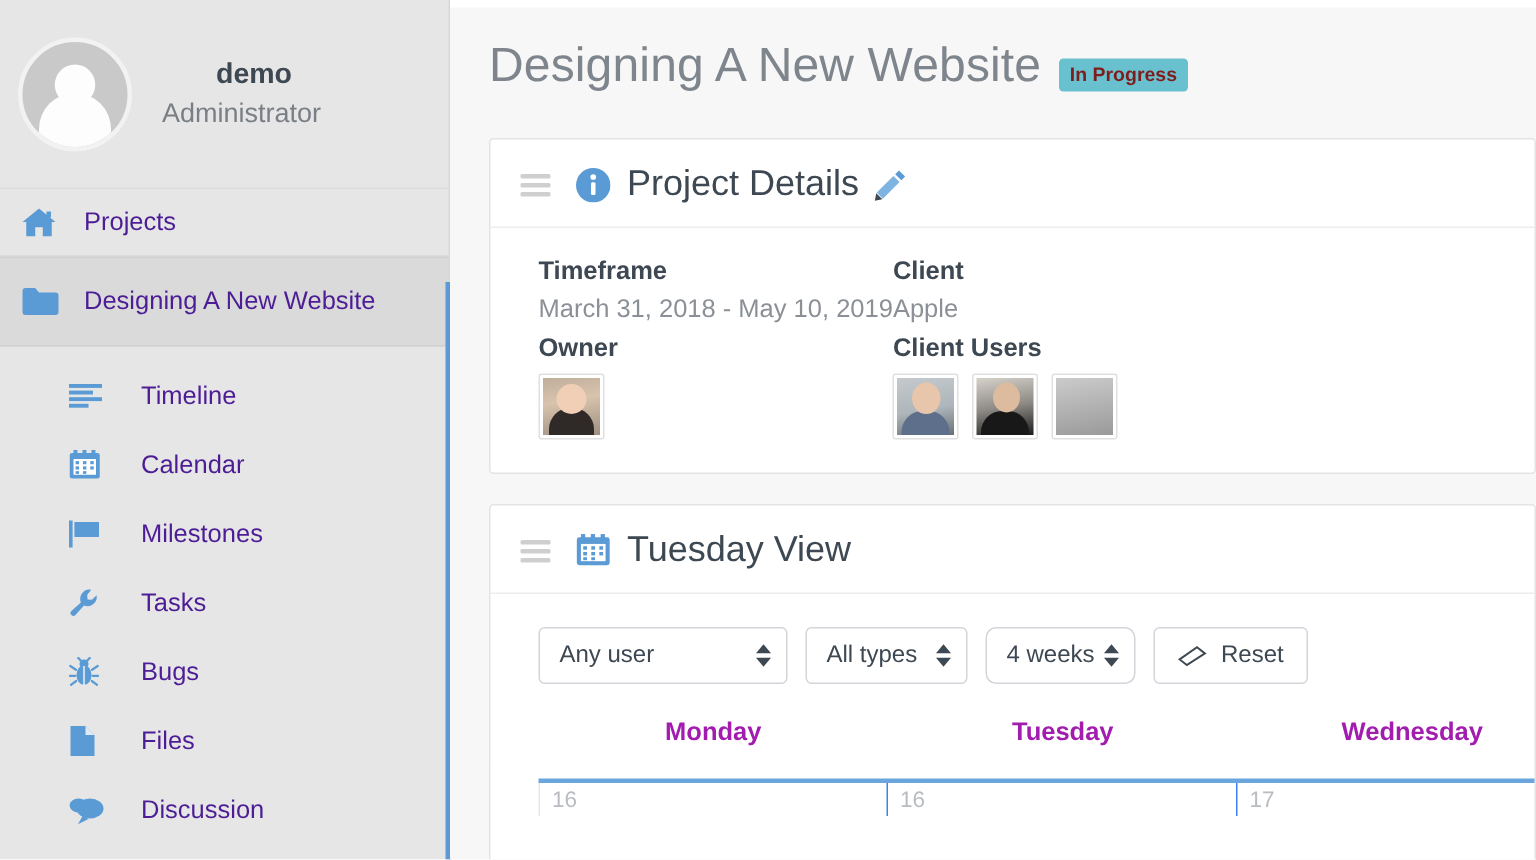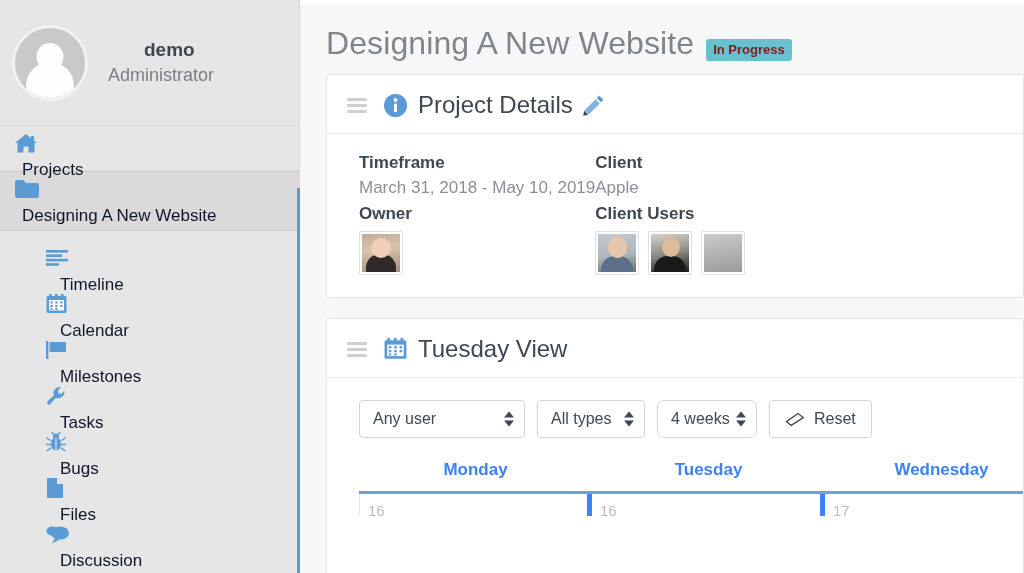--- a/index.html
+++ b/index.html
@@ -40,27 +40,26 @@
   .user-text { margin-left: 20px; }
   .user-name {
     font-size: 19px; font-weight: bold; color: #3d4852; line-height: 23px; margin-left: 36px;
   }
   .user-role {
     font-size: 18px; color: #7a7f85; line-height: 24px; margin-top: 2px;
   }
 
   .nav { width: 100%; }
   .nav-item {
-    display: flex; 
+    display: flex; align-items: center;
     height: 46px; padding-left: 14px;
-    font-size: 17px; color: #0f172a;
+    font-size: 17px; color: #4c1d95;
     border-top: 1px solid #dcdcdc;
     border-bottom: 1px solid #dcdcdc;
     background: #e6e6e6;
-    flex-direction: column;
   }
   .nav-item.project-row {
     height: 60px; background: #dadada;
     border-top: 1px solid #d0d0d0; border-bottom: 1px solid #d0d0d0;
   }
   .nav-item.sub {
     height: 46px; padding-left: 46px; border: none; background: transparent;
   }
   .nav-icon {
     width: 34px; flex: 0 0 34px; display: flex; align-items: center; justify-content: flex-start;
@@ -182,28 +181,28 @@
     height: 38px; background: #fff; border: 1px solid #d2d6da; border-radius: 4px;
     display: flex; align-items: center; padding: 0 15px;
     font-size: 16px; color: #3d4852; cursor: pointer; white-space: nowrap;
   }
   .btn-reset .eraser { margin-right: 9px; display: flex; }
 
   .cal-table { margin: 22px 0 0 0; padding-left: 32px; }
   .cal-head-row { display: flex; border-bottom: 3px solid #6aa6dd; }
   .cal-col {
     flex: 0 0 233px; text-align: center;
-    font-size: 17px; font-weight: bold; color: #3b82f6;
-    padding-bottom: 11px;
+    font-size: 17px; font-weight: bold; color: #a21caf;
+    padding-bottom: 21px;
   }
   .cal-body-row { display: flex; }
   .cal-cell {
     flex: 0 0 233px; height: 22px;
-    border-right: 5px solid #3b82f6;
-    font-size: 15px; color: #b9bcc0; padding: 8px 0 0 8px;
+    border-right: 1px solid #3b82f6;
+    font-size: 15px; color: #b9bcc0; padding: 3px 0 0 8px;
   }
   .cal-cell:first-child { border-left: 1px solid #e8e8e8; }
 </style>
 </head>
 <body>
 
 <div class="app">
 
   <div class="sidebar">
 
@@ -345,21 +344,21 @@
   </div>
 
   <div class="main">
     <div class="topstrip"></div>
 
     <div class="page-head">
       <div class="page-title">Designing A New Website</div>
       <div class="status-badge">In Progress</div>
     </div>
 
-    <div class="card" style="margin-top:12px;">
+    <div class="card" style="margin-top:30px;">
       <div class="card-head">
         <div class="drag-handle">
           <span></span>
             <span></span>
             <span></span>
         </div>
         <div class="head-icon">
           <svg width="23" height="23" viewBox="0 0 23 23">
             <circle cx="11.5" cy="11.5" r="11.5" fill="#5b9bd5"></circle>
             <rect x="10" y="9.5" width="3" height="8.5" rx="1" fill="#ffffff"></rect>

